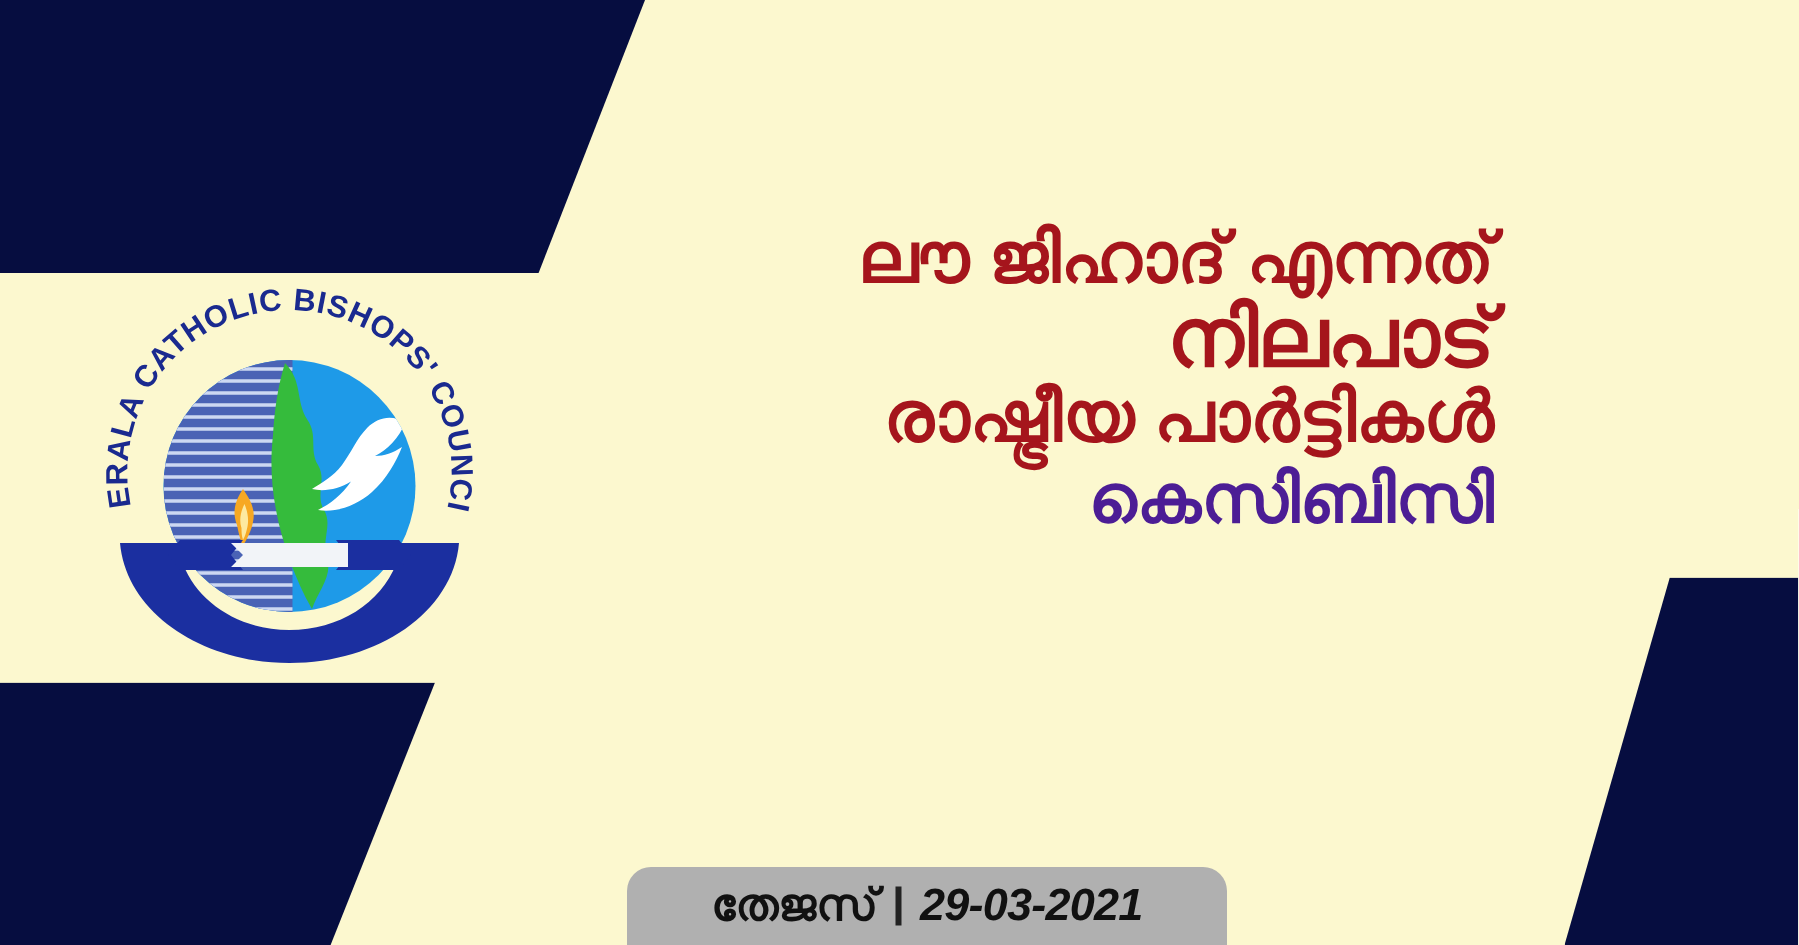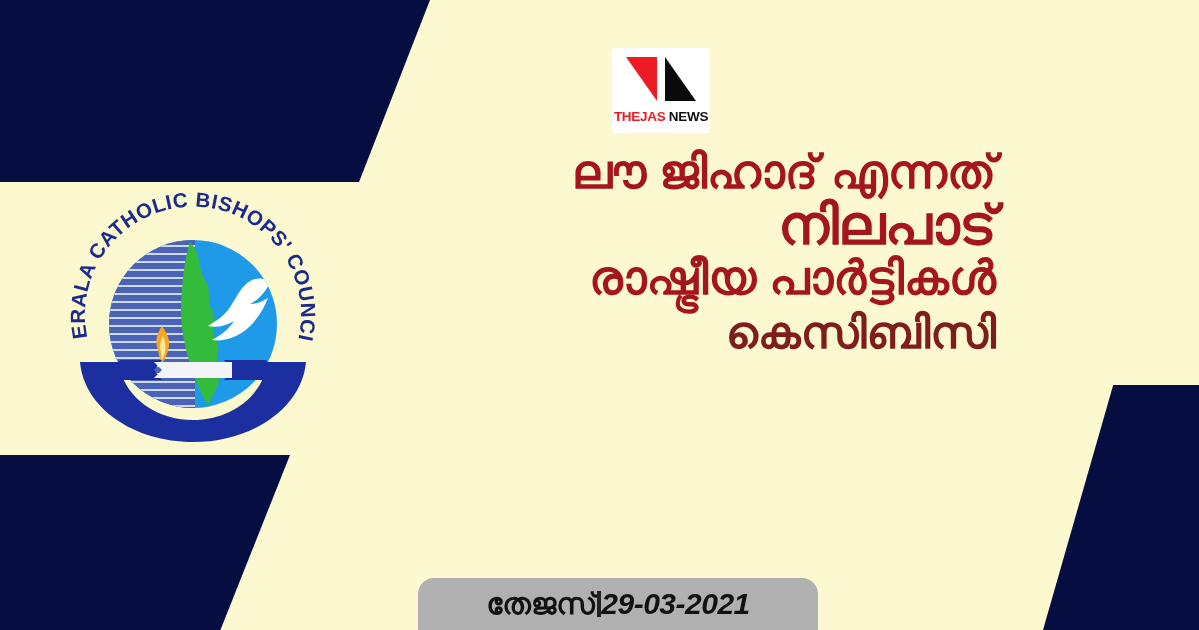--- a/index.html
+++ b/index.html
@@ -104,37 +104,37 @@
     font-weight: bold;
   }
   .hl-bold {
     font-size: 55px;
     font-weight: bold;
     letter-spacing: -0.5px;
   }
   #hl-source {
     font-size: 45px;
     font-weight: bold;
-    color: #7f1d1d;
+    color: #4c1d95;
     margin-top: 6px;
     line-height: 1.05;
     white-space: nowrap;
   }
 
   
   #footer-badge {
     position: absolute;
     left: 418px; top: 578px;
     width: 400px; height: 52px;
     background: #b0b0b0;
     border-radius: 16px 16px 0 0;
     display: flex;
     align-items: center;
     justify-content: center;
-    gap: 0;
+    gap: 12px;
     box-sizing: border-box;
     padding: 0 18px;
   }
   #footer-brand {
     font-size: 30px;
     font-weight: bold;
     color: #111111;
     white-space: nowrap;
   }
   #footer-sep {
@@ -154,27 +154,20 @@
 </style>
 </head>
 <body>
 
 <div id="card">
 
   <div class="shape" id="navy-top-left"></div>
   <div class="shape" id="navy-bottom-left"></div>
   <div class="shape" id="navy-bottom-right"></div>
 
-  <div id="thejas-logo">
-    <div id="thejas-marks">
-      <div class="tri" id="tri-red"></div>
-      <div class="tri" id="tri-black"></div>
-    </div>
-    <div id="thejas-wordmark"><span id="thejas-word-1">THEJAS</span><span id="thejas-word-2"> NEWS</span></div>
-  </div>
 
   <div id="kcbc-logo">
     <svg viewBox="0 0 262 258" width="262" height="258">
       <defs>
         <path id="ring-path" d="M 26,150 A 108,108 0 1 1 236,150" fill="none"></path>
         <clipPath id="globe-clip">
           <circle cx="131" cy="134" r="84"></circle>
         </clipPath>
         <clipPath id="globe-left-clip">
           <rect x="47" y="50" width="84" height="170"></rect>

